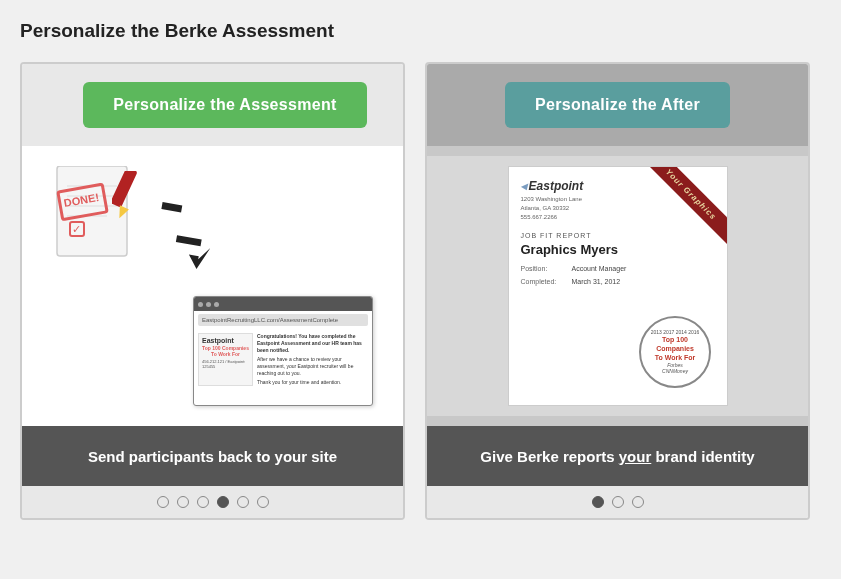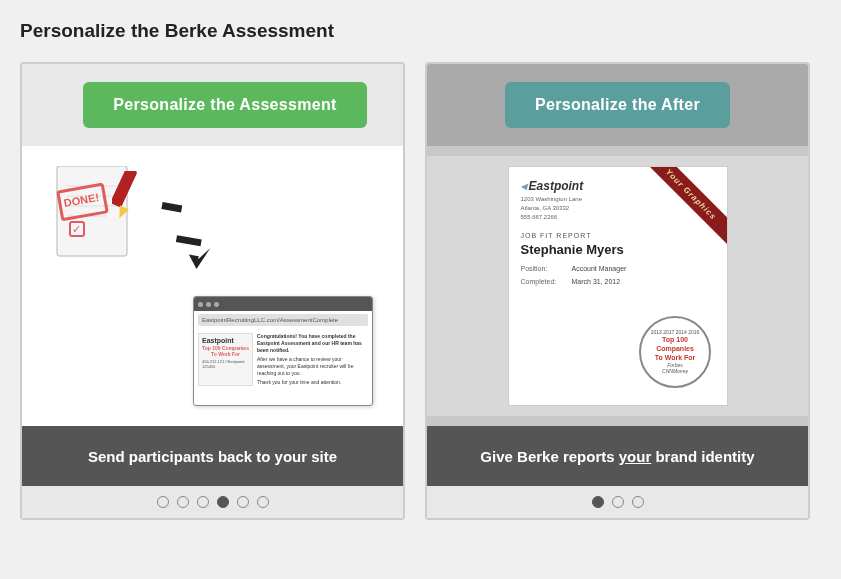--- a/index.html
+++ b/index.html
@@ -435,21 +435,21 @@
           <div class="report-logo">
             <span class="report-logo-triangle">◂</span><span>Eastpoint</span>
           </div>
           <div class="report-address">
             <div>1203 Washington Lane</div>
             <div>Atlanta, GA 30332</div>
             <div>555.667.2266</div>
           </div>
 
           <div class="report-job-label">JOB FIT REPORT</div>
-          <div class="report-name">Stephanie Myers</div>
+          <div class="report-name">Graphics Myers</div>
           <div class="report-details">
             <div class="report-detail-row">
               <span class="report-detail-label">Position:</span>
               <span>Account Manager</span>
             </div>
             <div class="report-detail-row">
               <span class="report-detail-label">Completed:</span>
               <span>March 31, 2012</span>
             </div>
           </div>

